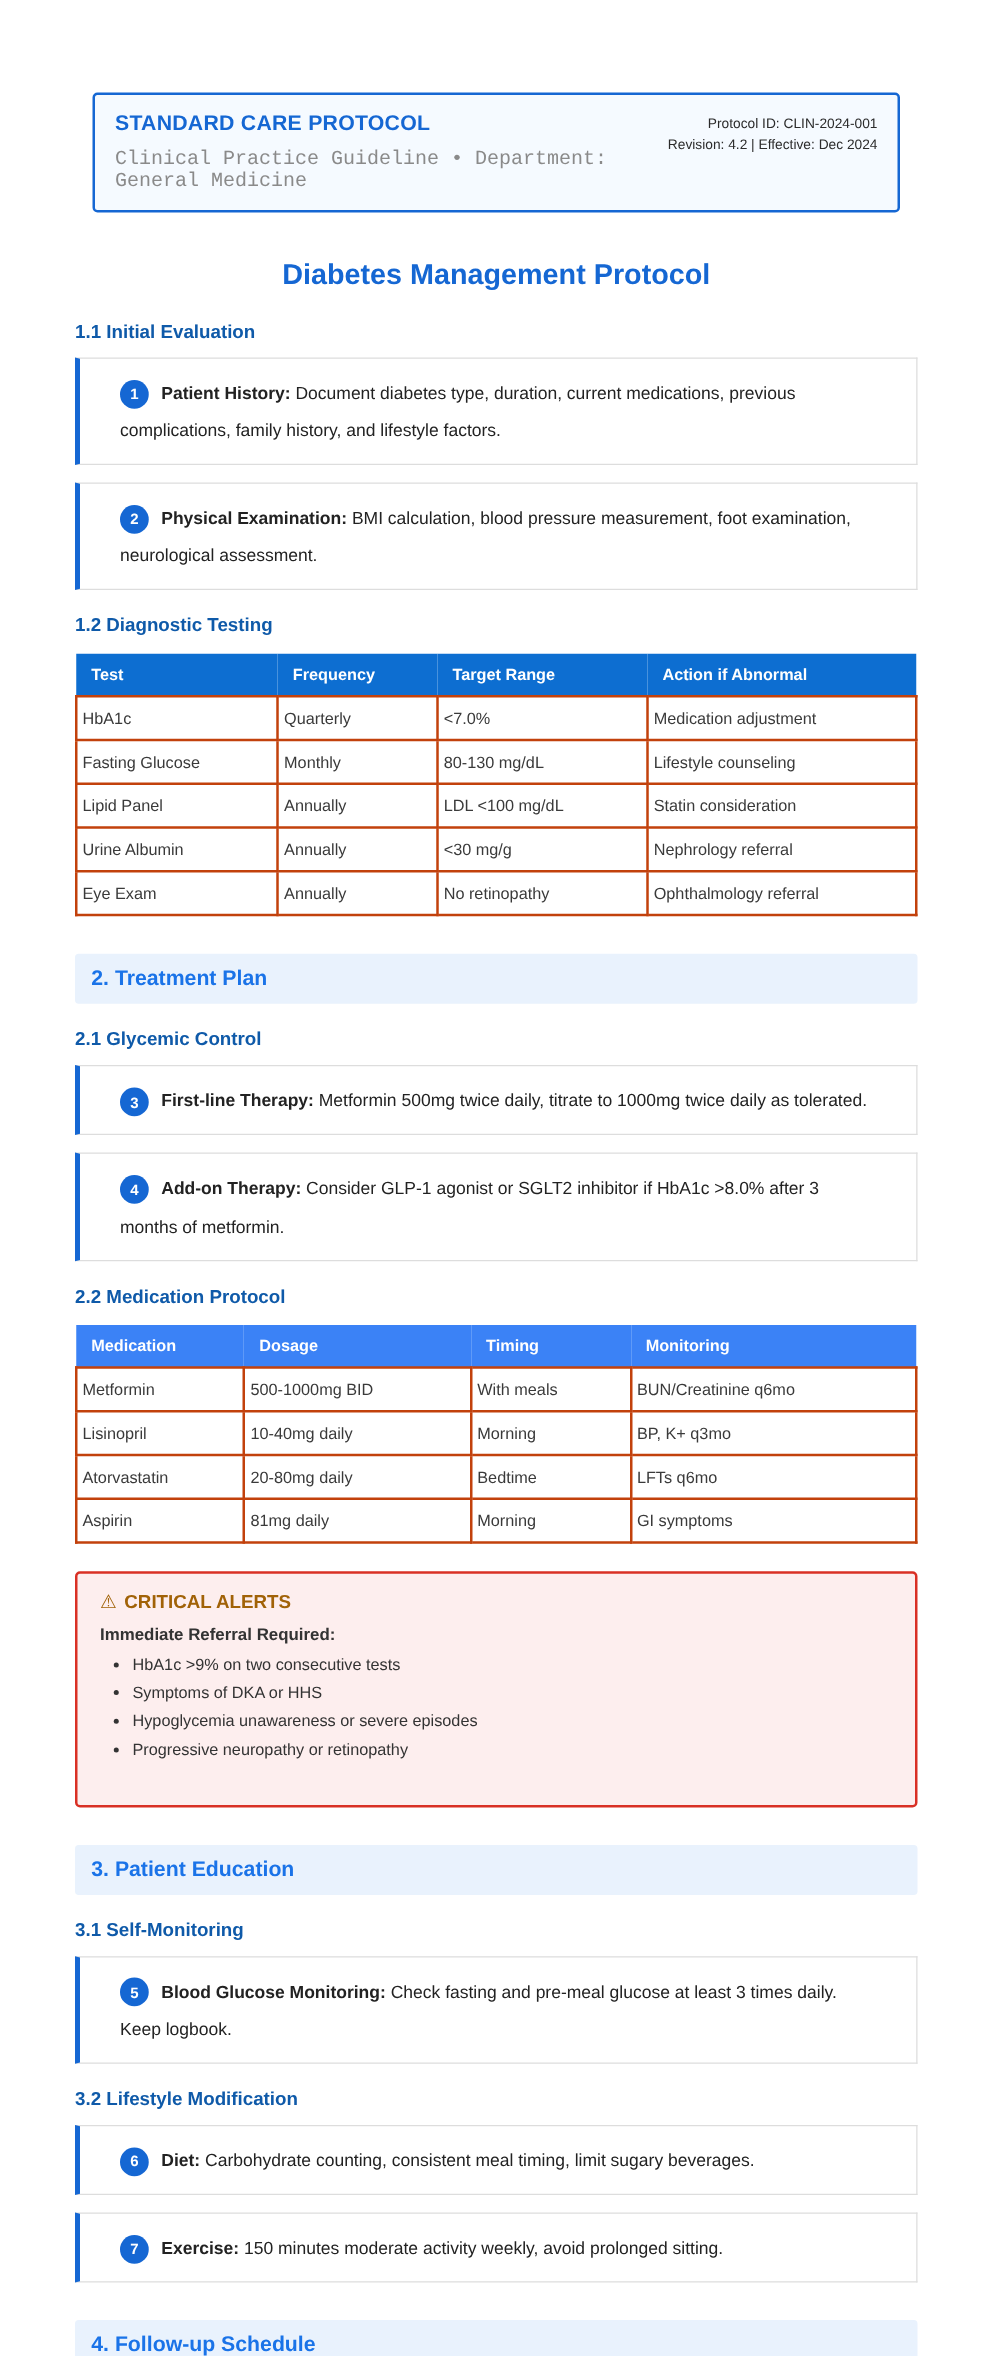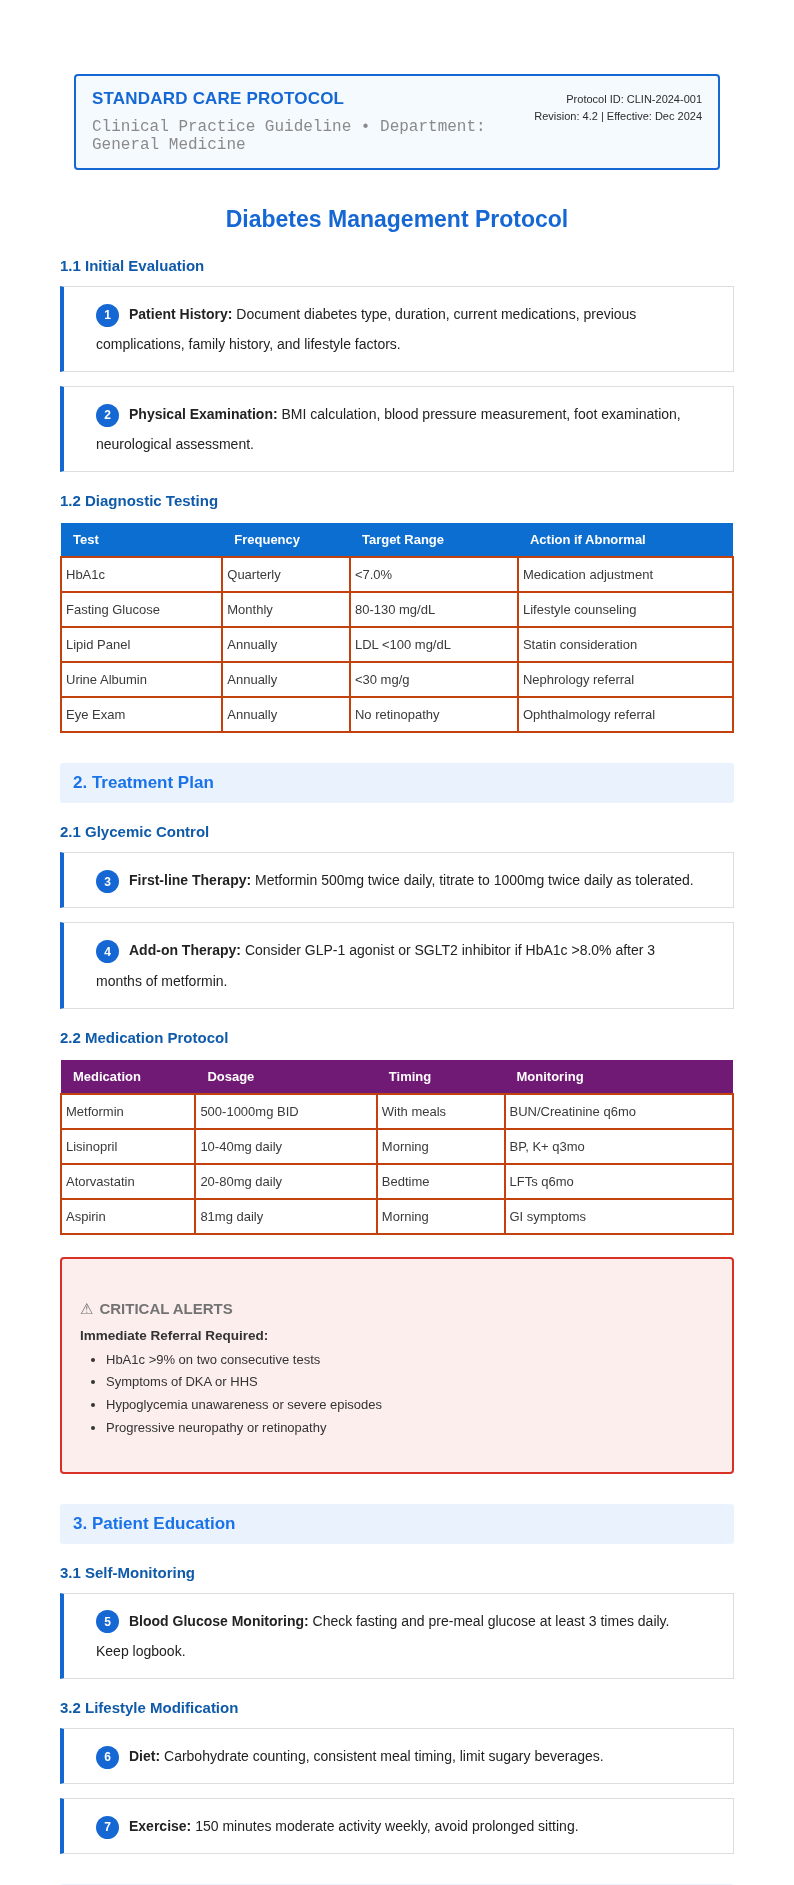--- a/index.html
+++ b/index.html
@@ -59,36 +59,36 @@
     font-size: 12px; font-weight: bold;
     margin-right: 10px; vertical-align: middle;
     line-height: 1;
   }
   .step-box strong { color: #222; }
 
   
   table { width: 100%; border-collapse: collapse; font-size: 13px; margin: 14px 0 10px 0; }
   th { color: #fff; font-weight: bold; text-align: left; padding: 9px 12px; border: none; }
   .t1 th { background: #0d6ed1; }
-  .t2 th { background: #701a75; }
+  .t2 th { background: #3b82f6; }
   td { border: 2px solid #c2410c; padding: 9px 4px; color: #3a3a3a; background: #fff; }
   .t1 th:nth-child(1){ width: 24%; } .t1 th:nth-child(2){ width: 19%; }
   .t1 th:nth-child(3){ width: 25%; } .t1 th:nth-child(4){ width: 32%; }
   .t2 th:nth-child(1){ width: 20%; } .t2 th:nth-child(2){ width: 27%; }
   .t2 th:nth-child(3){ width: 19%; } .t2 th:nth-child(4){ width: 34%; }
 
   
   .alert-box {
     border: 2px solid #d93025;
     background: #fdeeee;
     border-radius: 4px;
     padding: 13px 18px 16px 18px;
     margin: 22px 0;
   }
-  .alert-title { color: #737373; font-weight: bold; font-size: 15px; margin-top: 28px; }
+  .alert-title { color: #a16207; font-weight: bold; font-size: 15px; }
   .alert-title .warn { margin-right: 6px; font-weight: normal; }
   .alert-sub { font-weight: bold; color: #333; font-size: 13.5px; margin: 10px 0 6px 0; }
   .alert-box ul { margin: 4px 0 16px 0; padding-left: 26px; }
   .alert-box li { font-size: 13px; color: #333; line-height: 1.75; }
 </style>
 </head>
 <body>
 
 <div class="page">
 

